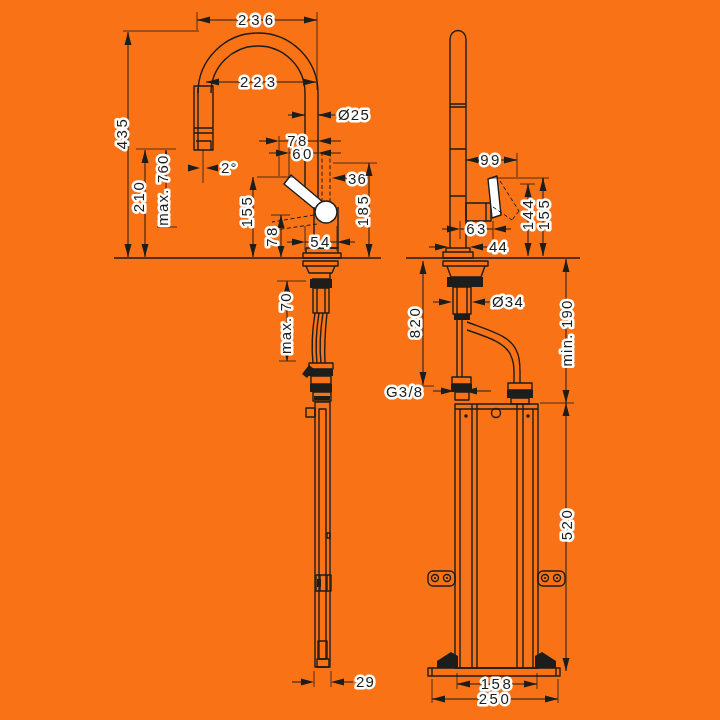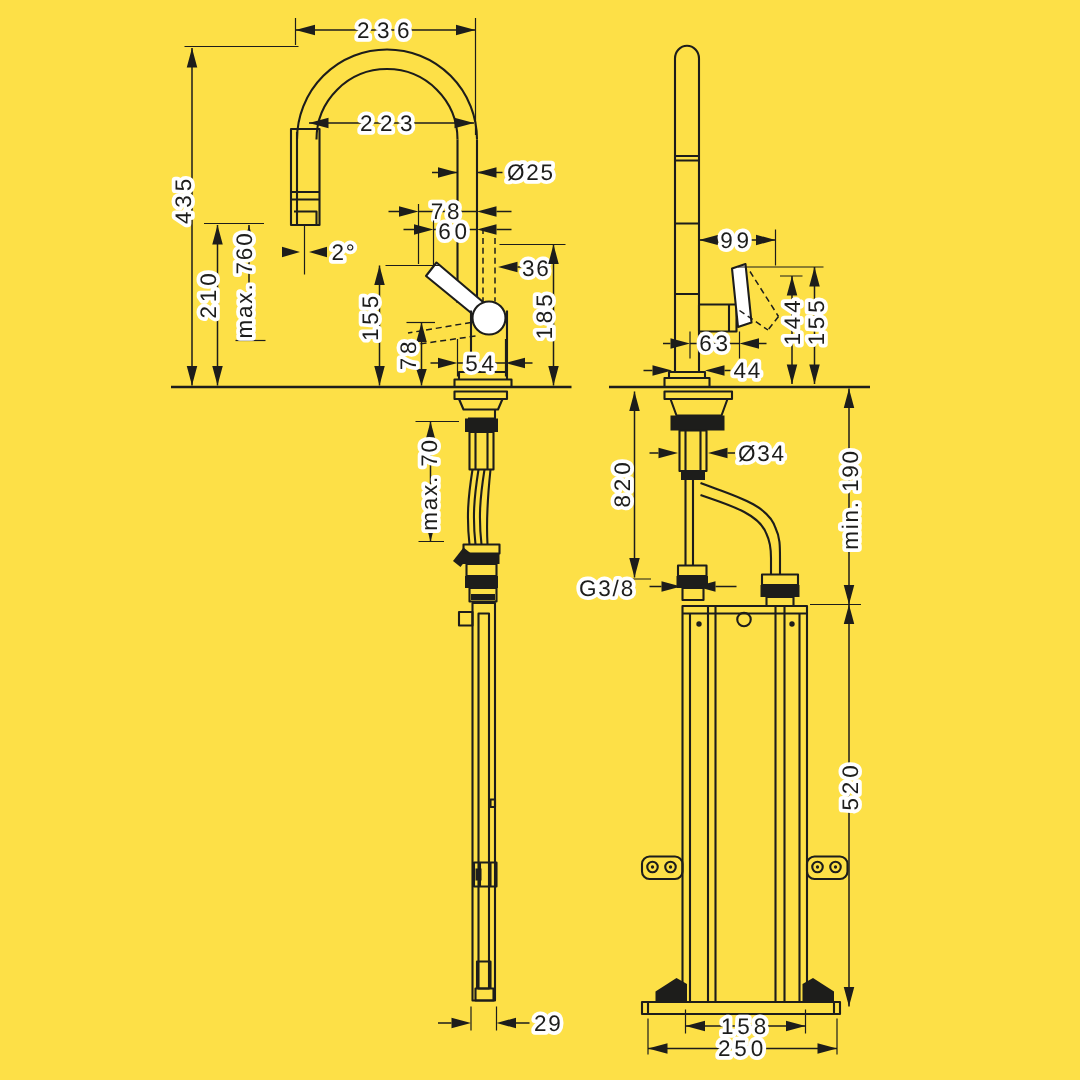--- a/index.html
+++ b/index.html
@@ -1,16 +1,16 @@
 <!DOCTYPE html>
 <html><head>
 <meta charset="utf-8">
 <style>
   html,body{margin:0;padding:0;background:#ffffff;}
-  .page{width:720px;height:720px;background:#fde047;position:relative;overflow:hidden;}
+  .page{width:720px;height:720px;background:#f97316;position:relative;overflow:hidden;}
   svg{display:block;}
   
   .s{stroke:#1d1d1b;stroke-width:1.4;fill:none;stroke-linejoin:round;}
   .sw{stroke:#1d1d1b;stroke-width:1.4;fill:#ffffff;stroke-linejoin:round;}
   .f{fill:#1d1d1b;stroke:none;}
   
   .d{stroke:#1d1d1b;stroke-width:1;fill:none;}
   .t{stroke:#1d1d1b;stroke-width:.8;fill:none;}
   .dash{stroke-dasharray:4 2.6;}
   .a{fill:#1d1d1b;stroke:none;}

